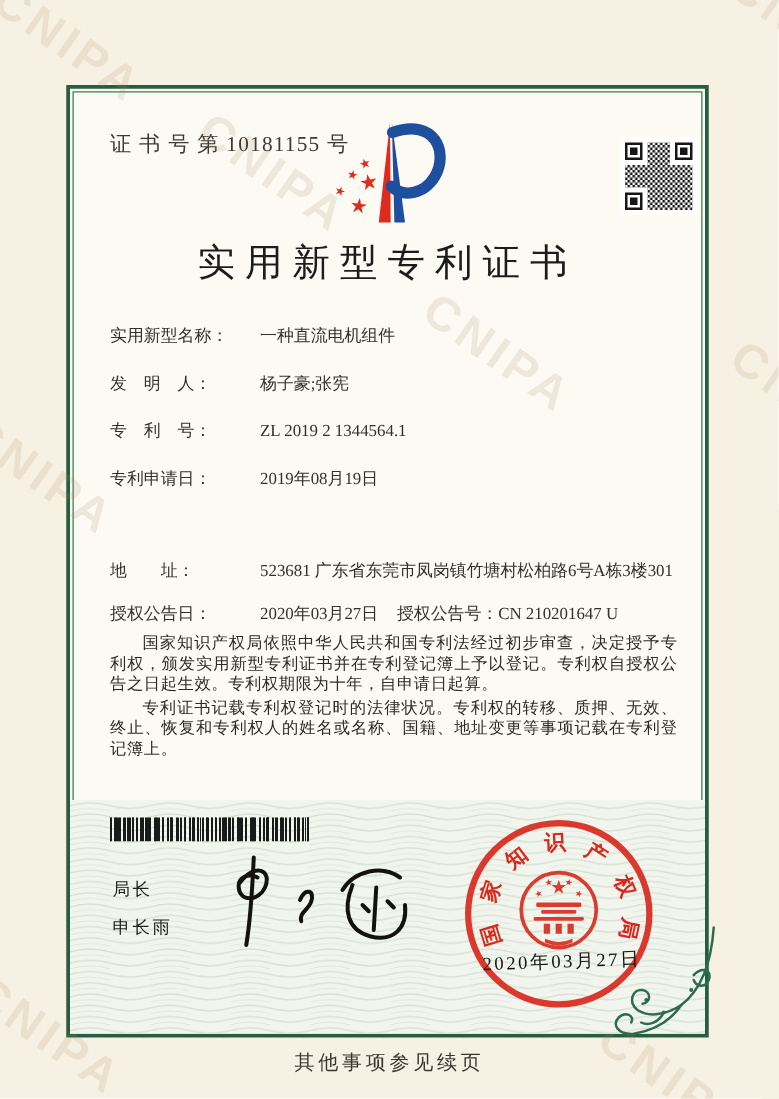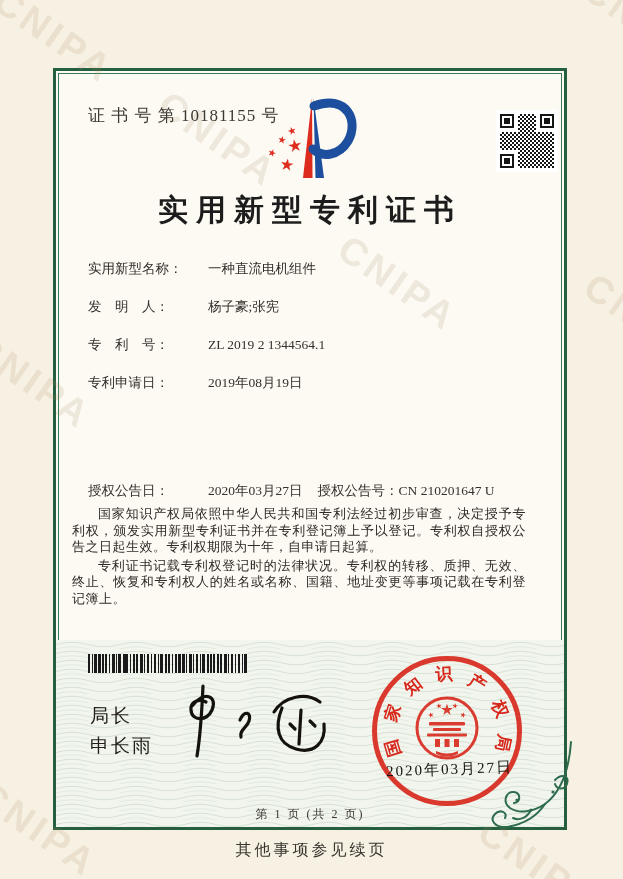--- a/index.html
+++ b/index.html
@@ -25,44 +25,44 @@
   .frame-inner{position:absolute; inset:2px; border:1px solid #3a7a56;}
   .z2{position:absolute; z-index:2;}
   .z3{position:absolute; z-index:3;}
   .z4{position:absolute; z-index:4;}
 
   .cert-no{left:88px; top:104px; font-size:17px; letter-spacing:1px; color:#3c3832;}
   .logo{left:262px; top:96px; width:100px; height:92px;}
   .qr{left:496px; top:110px; width:58px; height:58px; background:#fff; padding:2px;}
   .title{
     left:53px; width:514px; top:190px; text-align:center;
-    font-size:30px; font-weight:bold; letter-spacing:8px; color:#1c1c1c; white-space:nowrap;
+    font-size:30px; font-weight:normal; letter-spacing:8px; color:#1c1c1c; white-space:nowrap;
   }
   .frow{left:88px; width:460px; font-size:13.5px; color:#33302b; white-space:nowrap;}
   .fl{display:inline-block; width:120px;}
   .fv{display:inline-block;text-align:right;}
   .fl2{display:inline-block; margin-left:15px;}
   .r0{top:260px}.r1{top:298px}.r2{top:336px}.r3{top:374px}.r4{top:410px}.r5{top:448px}.r6{top:482px}
-  .paras{left:72px; top:506px; width:454px; font-size:13px; line-height:16.5px;
+  .paras{left:88px; top:506px; width:454px; font-size:13px; line-height:16.5px;
     letter-spacing:0.5px; color:#2e2a26; text-align:justify;}
   .paras p{margin:0 0 2px 0; text-indent:2em;}
 
   
   .band{left:56px; top:640px; width:508px; height:187px; z-index:2;}
   .band svg{position:absolute; left:0; top:0;}
 
   .barcode{
     left:88px; top:654px; width:160px; height:19px;
     background:
       repeating-linear-gradient(90deg,#1a1a1a 0 1.5px,transparent 1.5px 3.5px),
       repeating-linear-gradient(90deg,#1a1a1a 0 1px,transparent 1px 6px),
       repeating-linear-gradient(90deg,transparent 0 4px,#1a1a1a 4px 5.5px,transparent 5.5px 11px);
   }
   .signer{left:90px; font-family:"Liberation Sans","DejaVu Sans",sans-serif;
-    font-size:19px; letter-spacing:2px; color:#23201c;}
+    font-size:14px; letter-spacing:2px; color:#23201c;}
   .signer-title{top:703px;}
   .signer-name{top:733px;}
   .signature{left:168px; top:680px; width:170px; height:88px;}
 
   .seal{left:372px; top:656px; width:150px; height:150px;}
   .seal-ring{position:absolute; inset:0; border:5px solid rgba(216,40,28,0.92);
     border-radius:50%; box-sizing:border-box;}
   .seal-char{position:absolute; font-size:17px; font-weight:bold; color:#d8281c;
     transform-origin:center; white-space:nowrap;}
   .emblem{position:absolute; left:40px; top:37px;}
@@ -148,20 +148,23 @@
     <span class="fl">实用新型名称：</span><span class="fv">一种直流电机组件</span>
   </div>
   <div class="z2 frow r1">
     <span class="fl">发　明　人：</span><span class="fv">杨子豪;张宪</span>
   </div>
   <div class="z2 frow r2">
     <span class="fl">专　利　号：</span><span class="fv">ZL 2019 2 1344564.1</span>
   </div>
   <div class="z2 frow r3">
     <span class="fl">专利申请日：</span><span class="fv">2019年08月19日</span>
+  </div>
+  <div class="z2 frow r5">
+    <span class="fl">地　　址：</span><span class="fv">523681 广东省东莞市凤岗镇竹塘村松柏路6号A栋3楼301</span>
   </div>
   <div class="z2 frow r6">
     <span class="fl">授权公告日：</span><span class="fv">2020年03月27日</span><span class="fl2">授权公告号：</span><span class="fv">CN 210201647 U</span>
   </div>
 
   <div class="z2 paras">
     <p>国家知识产权局依照中华人民共和国专利法经过初步审查，决定授予专利权，颁发实用新型专利证书并在专利登记簿上予以登记。专利权自授权公告之日起生效。专利权期限为十年，自申请日起算。</p>
     <p>专利证书记载专利权登记时的法律状况。专利权的转移、质押、无效、终止、恢复和专利权人的姓名或名称、国籍、地址变更等事项记载在专利登记簿上。</p>
   </div>
 
@@ -232,16 +235,15 @@
       <path d="M68,40 C75,33 83,36 80,44 C78,50 70,50 68,44"></path>
       <path d="M44,70 C40,78 32,81 26,78"></path>
     </g>
     <g fill="#2e6b4c">
       <circle cx="30" cy="60" r="1.6"></circle>
         <circle cx="44" cy="70" r="1.6"></circle>
         <circle cx="66" cy="52" r="1.6"></circle>
     </g>
   </svg>
 
-  <div class="z3 page-num">第 1 页 (共 2 页)</div>
   <div class="z2 foot-note">其他事项参见续页</div>
 
 </div>
 
 </body></html>

